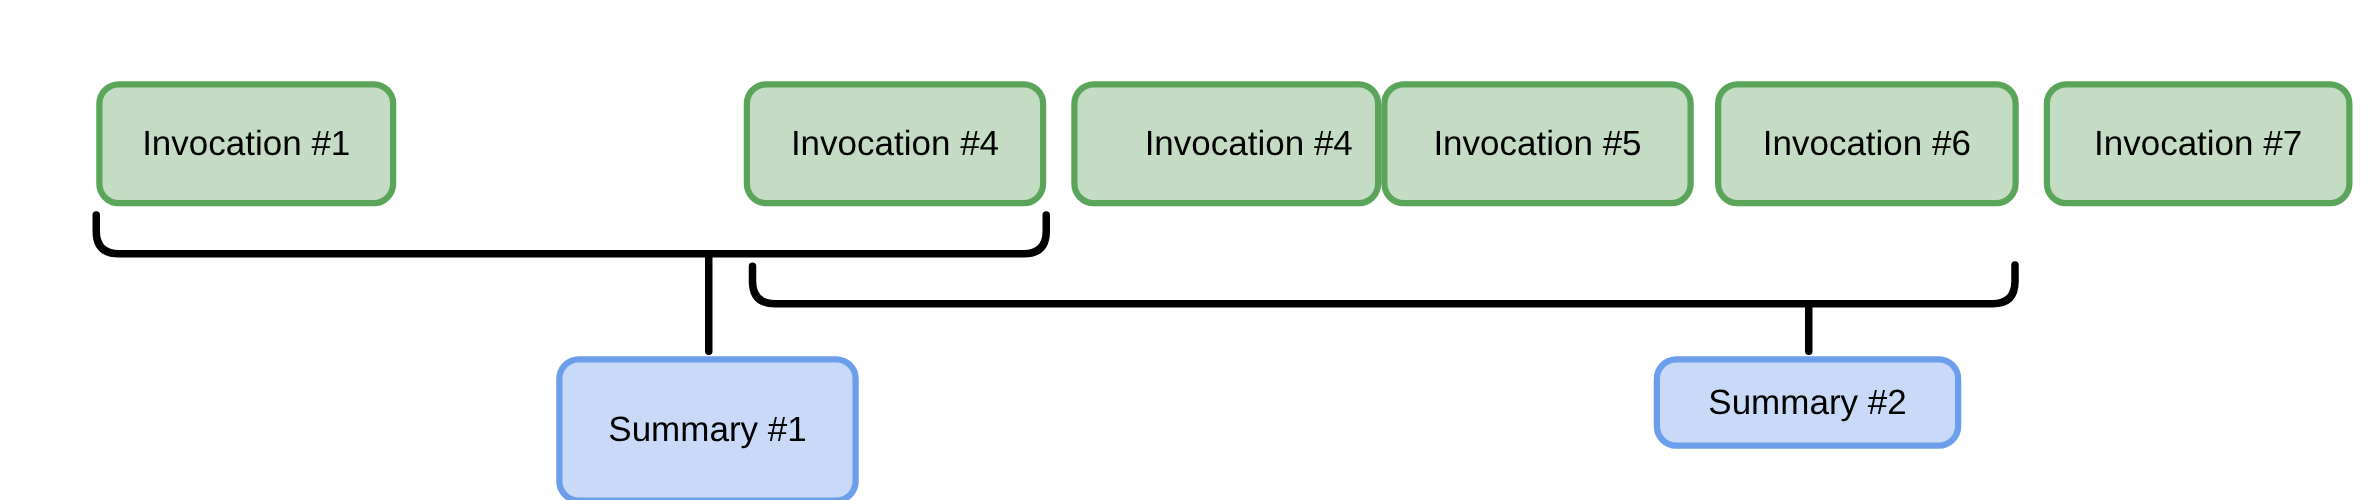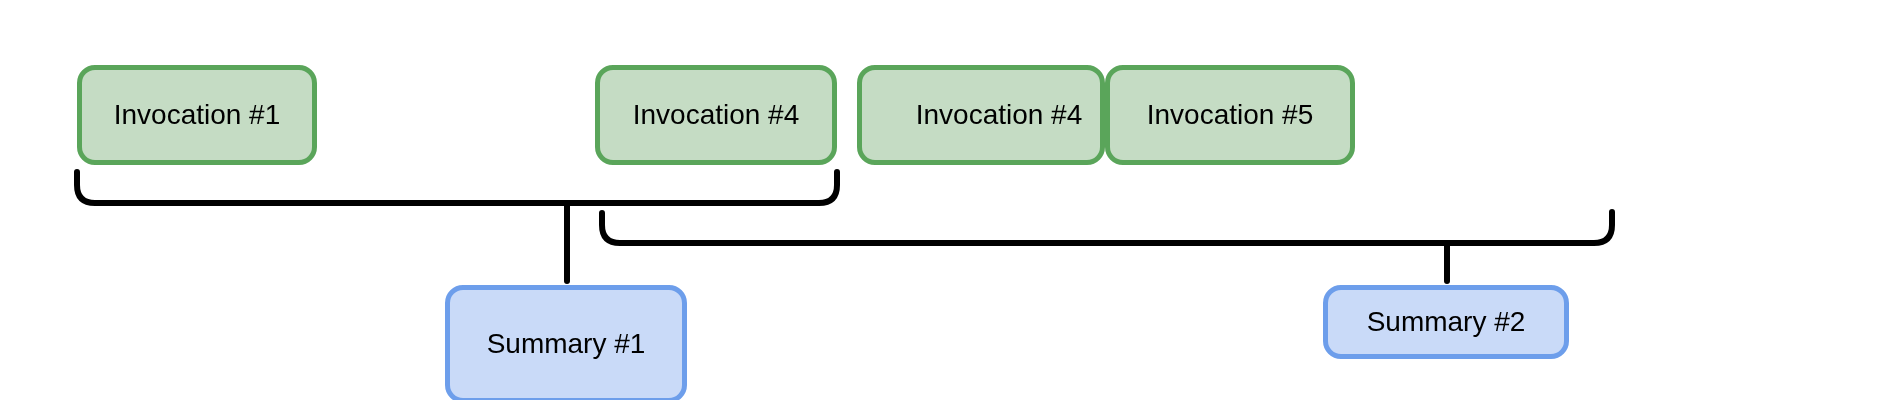--- a/index.html
+++ b/index.html
@@ -58,20 +58,26 @@
   </div>
   <div class="node inv inv3">
     <span>Invocation #4</span>
   </div>
   <div class="node inv inv4">
     <span>Invocation #4</span>
   </div>
   <div class="node inv inv5">
     <span>Invocation #5</span>
   </div>
+  <div class="node inv inv6">
+    <span>Invocation #6</span>
+  </div>
+  <div class="node inv inv7">
+    <span>Invocation #7</span>
+  </div>
 
   <svg class="overlay" viewBox="0 0 1894 400" aria-hidden="true">
 
     <path d="M 77 172 L 77 185 Q 77 203 95 203 L 819 203 Q 837 203 837 185 L 837 172"></path>
 
     <path d="M 567 204 L 567 281"></path>
 
     <path d="M 602 213 L 602 225 Q 602 243 620 243 L 1594 243 Q 1612 243 1612 225 L 1612 212"></path>
 
     <path d="M 1447 244 L 1447 281"></path>

